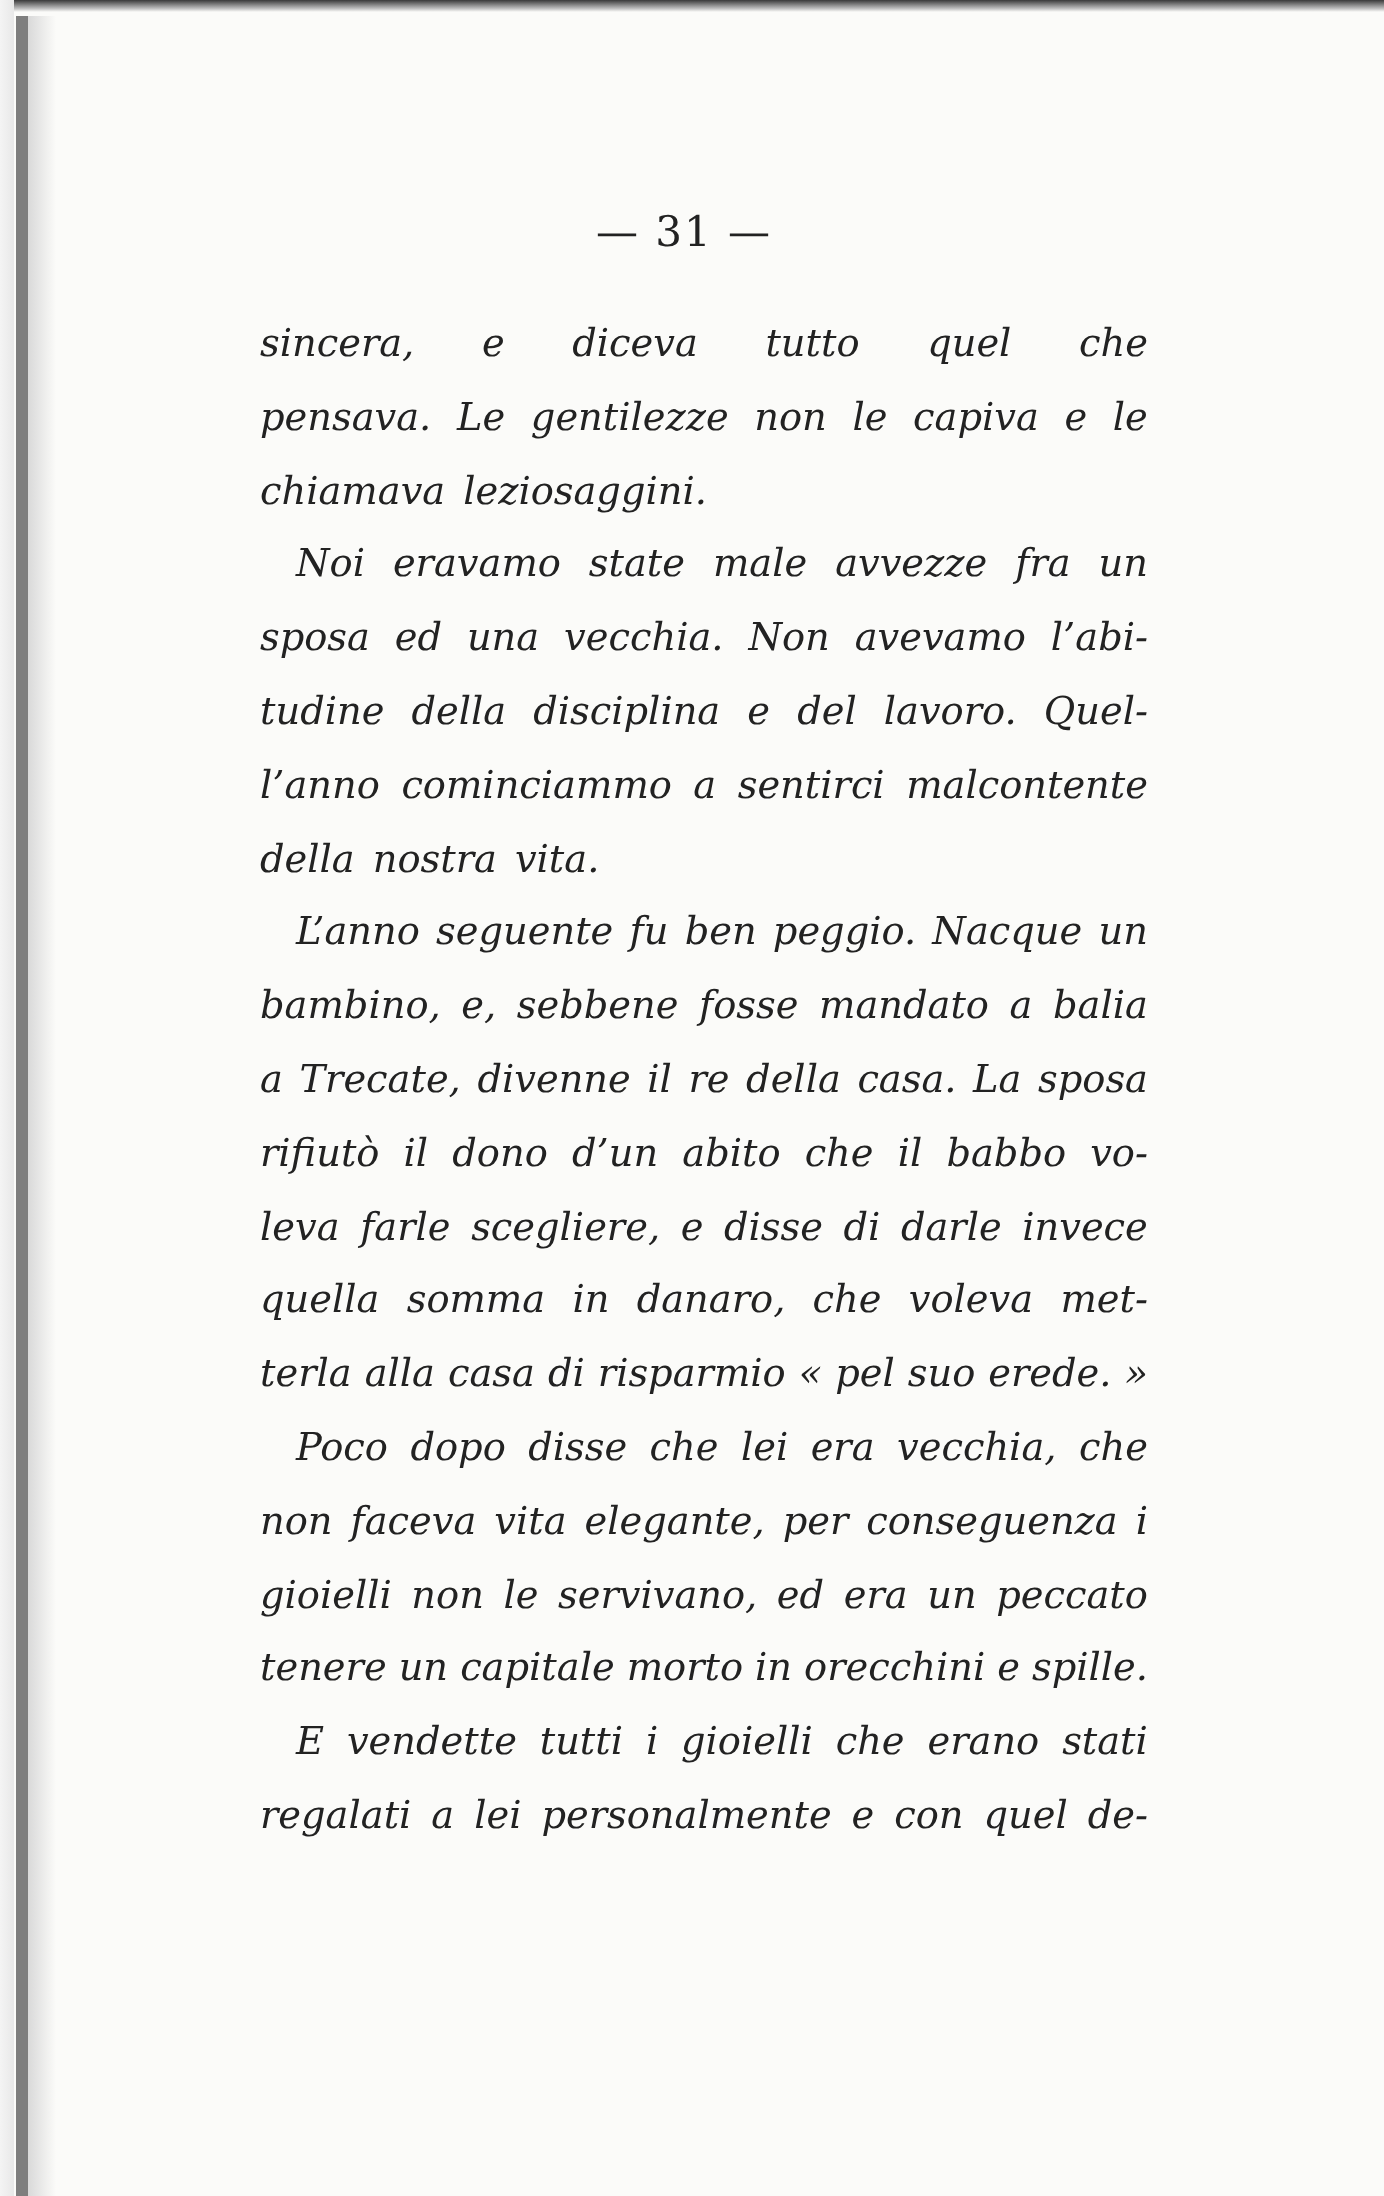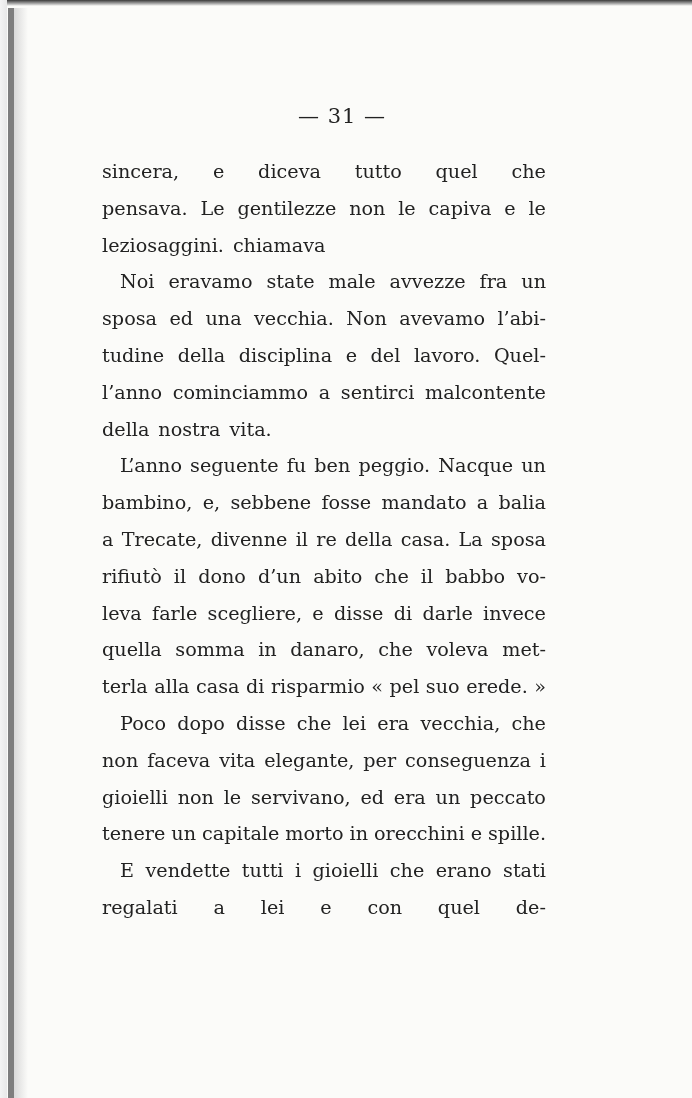--- a/index.html
+++ b/index.html
@@ -25,22 +25,23 @@
     .spine-shadow {
       position: absolute; left: 14px; top: 8px; width: 14px; height: 1090px;
       background: linear-gradient(to right, #d9d9d9, rgba(251,251,249,0));
     }
     .page-number {
       position: absolute; top: 104px; left: 0; width: 692px;
       text-align: center; font-size: 21px; letter-spacing: 1px;
       margin-left: -4px;
     }
     .text-block {
-      position: absolute; left: 102px; top: 154px; width: 444px;
+      position: absolute; left: 130px; top: 154px; width: 444px;
       font-size: 19.2px;
+      font-style: italic;
     }
     .line {
       height: 36.8px; line-height: 36.8px;
       text-align: justify; text-align-last: justify;
       white-space: nowrap;
       display: flex; justify-content: space-between;
     }
     .line.last { text-align-last: left; justify-content: flex-start; }
     .line.indent { padding-left: 18px; }
     .line span.w { display: inline-block; }
@@ -69,22 +70,22 @@
       <span class="w">pensava.</span>
       <span class="w">Le</span>
       <span class="w">gentilezze</span>
       <span class="w">non</span>
       <span class="w">le</span>
       <span class="w">capiva</span>
       <span class="w">e</span>
       <span class="w">le</span>
     </div>
     <div class="line last">
+      <span class="w">chiamava</span>
       <span class="w">leziosaggini.</span>
-      <span class="w">chiamava</span>
     </div>
     <div class="line indent">
       <span class="w">Noi</span>
       <span class="w">eravamo</span>
       <span class="w">state</span>
       <span class="w">male</span>
       <span class="w">avvezze</span>
       <span class="w">fra</span>
       <span class="w">un</span>
     </div>
@@ -235,18 +236,19 @@
       <span class="w">i</span>
       <span class="w">gioielli</span>
       <span class="w">che</span>
       <span class="w">erano</span>
       <span class="w">stati</span>
     </div>
     <div class="line">
       <span class="w">regalati</span>
       <span class="w">a</span>
       <span class="w">lei</span>
+      <span class="w">personalmente</span>
       <span class="w">e</span>
       <span class="w">con</span>
       <span class="w">quel</span>
       <span class="w">de-</span>
     </div>
   </div>
 
 </body></html>

